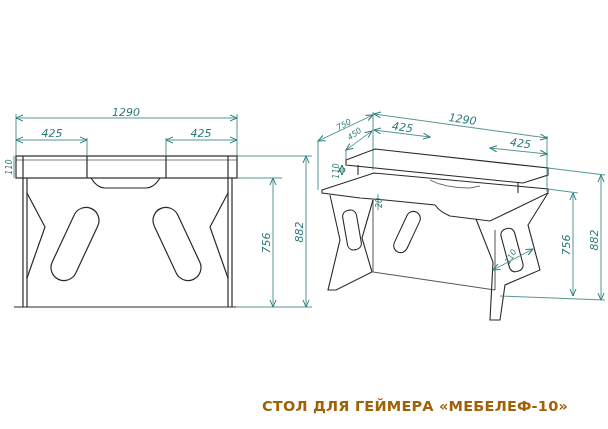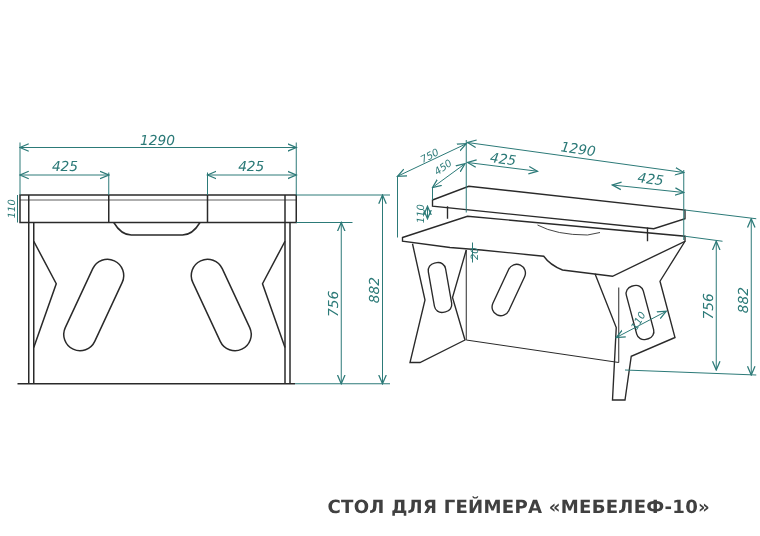--- a/index.html
+++ b/index.html
@@ -1,20 +1,20 @@
 <!DOCTYPE html>
 <html><head>
 <meta charset="utf-8">
 <style>
   html,body{margin:0;padding:0;background:#ffffff;}
   body{width:608px;height:429px;position:relative;overflow:hidden;font-family:"DejaVu Sans",sans-serif;}
   svg{position:absolute;left:0;top:0;}
   .dim{font-family:"DejaVu Sans",sans-serif;font-style:italic;font-size:11px;fill:#2c7a78;}
   .dimsm{font-family:"DejaVu Sans",sans-serif;font-style:italic;font-size:8px;fill:#2c7a78;}
-  .title{position:absolute;left:262px;top:398px;font-family:"DejaVu Sans",sans-serif;font-weight:bold;font-size:14.5px;color:#404040;letter-spacing:0.2px;white-space:nowrap;}
+  .title{position:absolute;left:262px;top:398px;font-family:"DejaVu Sans",sans-serif;font-weight:bold;font-size:14.5px;color:#a16207;letter-spacing:0.2px;white-space:nowrap;}
 </style>
 </head>
 <body>
 
 <svg width="608" height="429" viewBox="0 0 608 429">
   <defs>
     <marker id="ar" markerWidth="8" markerHeight="8" refX="7" refY="4" orient="auto" markerUnits="userSpaceOnUse">
       <path d="M0,1 L7,4 L0,7" fill="none" stroke="#2c7a78" stroke-width="1"></path>
     </marker>
     <marker id="al" markerWidth="8" markerHeight="8" refX="1" refY="4" orient="auto" markerUnits="userSpaceOnUse">

